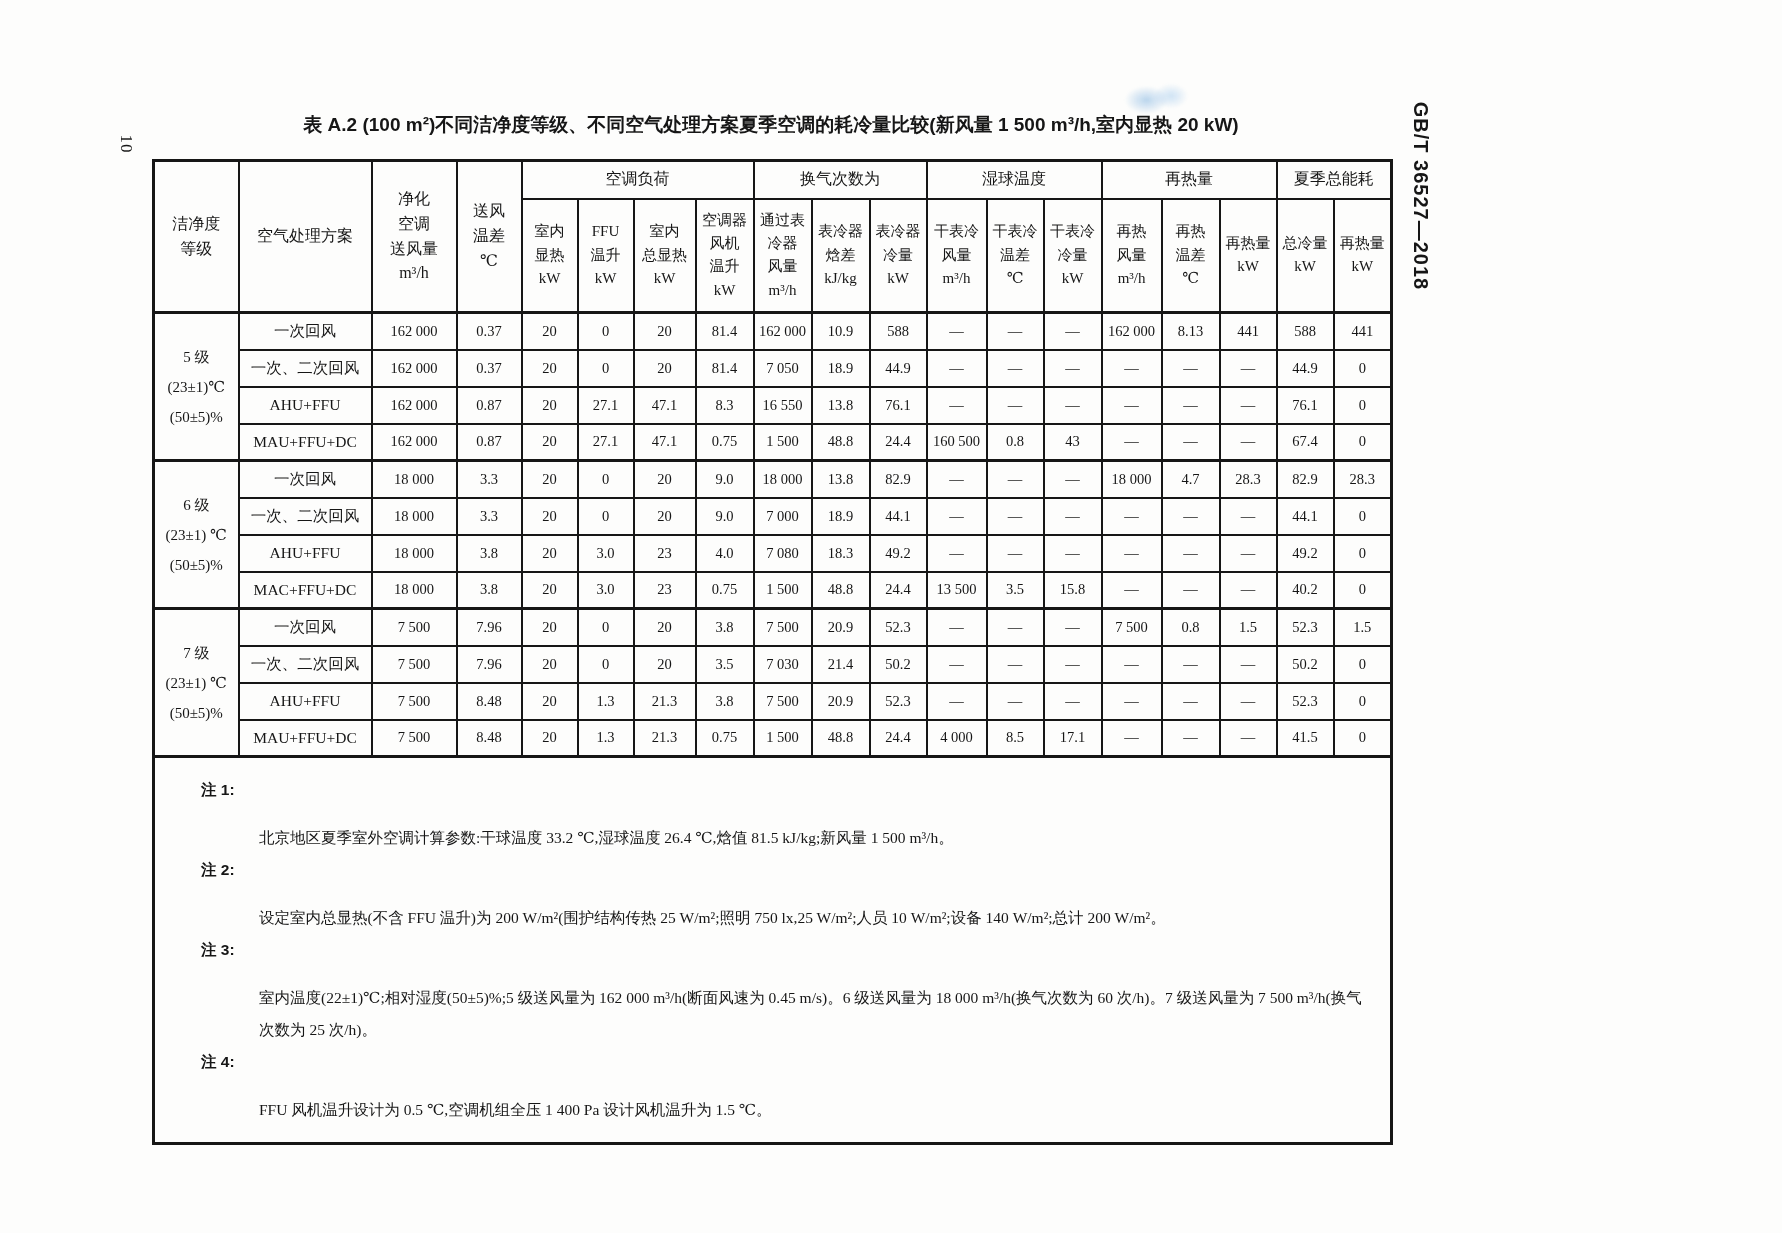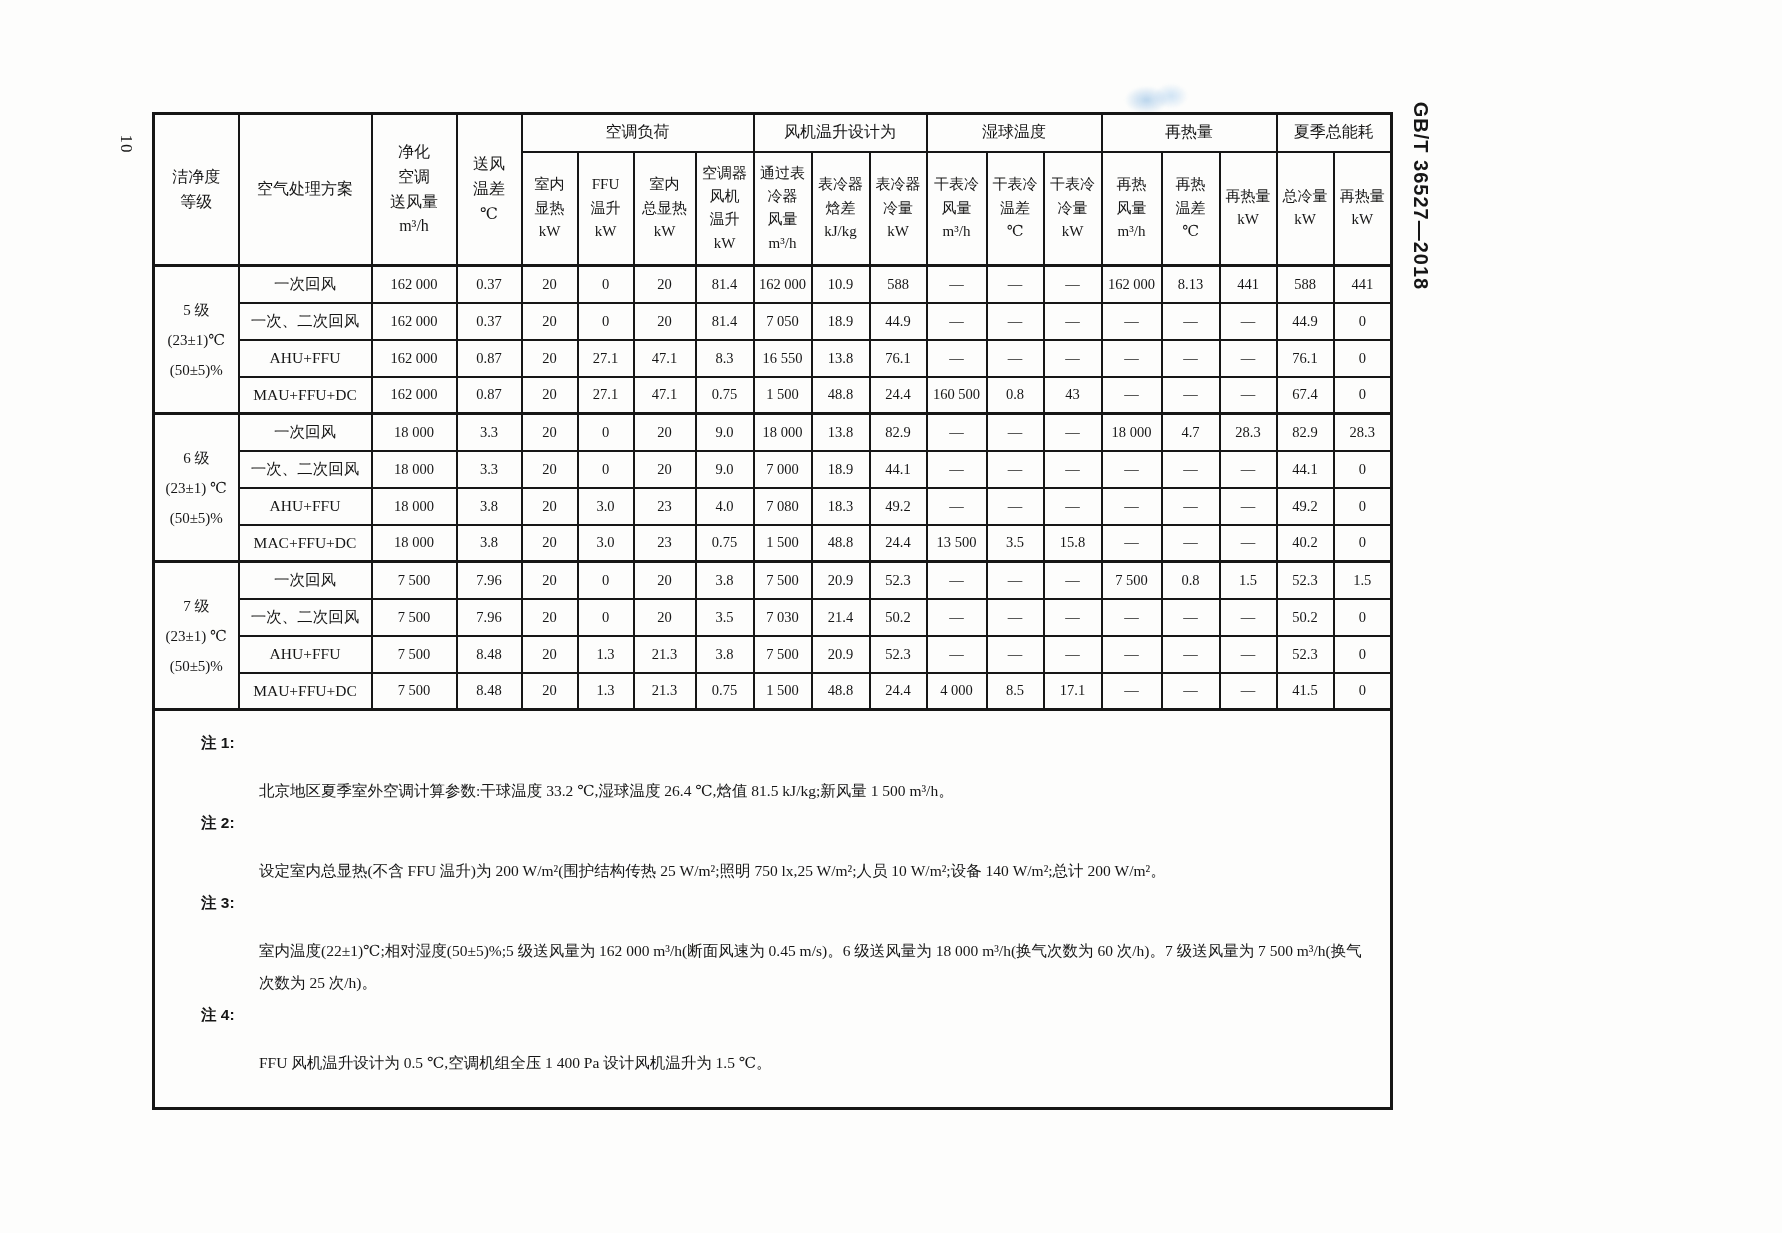--- a/index.html
+++ b/index.html
@@ -47,37 +47,38 @@
   thead tr.sub-row th { height: 114px; font-size: 15px; }
   thead th.span2 { font-size: 15.5px; }
   tbody td { height: 37px; font-size: 14.5px; }
   tbody td.value-cell, tbody td.scheme-cell { white-space: nowrap; }
   tbody td.scheme-cell { font-size: 15.5px; margin-top: 16px; }
   tbody td.class-cell { white-space: pre-line; font-size: 15px; line-height: 2.0; }
   tbody tr.group-start td { border-top: 3px solid #161616; }
   thead tr.sub-row th { border-bottom: 3px solid #161616; }
   tfoot td.notes-cell {
     border-top: 3px solid #161616; text-align: left; vertical-align: top;
-    padding: 16px 14px 28px 46px; height: 168px;
+    padding: 16px 14px 16px 46px; height: 168px;
   }
   .note { display: flex; align-items: flex-start; line-height: 32px; font-size: 15.5px; }
   .note-label {
     flex: 0 0 58px; font-weight: bold; white-space: nowrap;
     font-family: "Liberation Sans", "DejaVu Sans", sans-serif;
   }
   .note-text { flex: 1; margin-top: 48px; }
 </style>
 </head>
 <body>
 
 <div class="page-number">10</div>
 <div class="side-label">GB/T 36527—2018</div>
 <div class="smudge"></div>
 
 <div class="content">
+  <div class="table-title">表 A.2  (100 m²)不同洁净度等级、不同空气处理方案夏季空调的耗冷量比较(新风量 1 500 m³/h,室内显热 20 kW)</div>
 
   <table class="main">
     <colgroup>
       <col style="width:85px">
         <col style="width:133px">
         <col style="width:85px">
         <col style="width:65px">
       <col style="width:56px">
         <col style="width:56px">
         <col style="width:62px">
@@ -100,21 +101,21 @@
 等级</th>
         <th rowspan="2" class="span2">空气处理方案</th>
         <th rowspan="2" class="span2">净化
 空调
 送风量
 m³/h</th>
         <th rowspan="2" class="span2">送风
 温差
 ℃</th>
         <th colspan="4">空调负荷</th>
-        <th colspan="3">风机温升设计为</th>
+        <th colspan="3">换气次数为</th>
         <th colspan="3">湿球温度</th>
         <th colspan="3">再热量</th>
         <th colspan="2">夏季总能耗</th>
       </tr>
       <tr class="sub-row">
         <th>室内
 显热
 kW</th>
         <th>FFU
 温升

